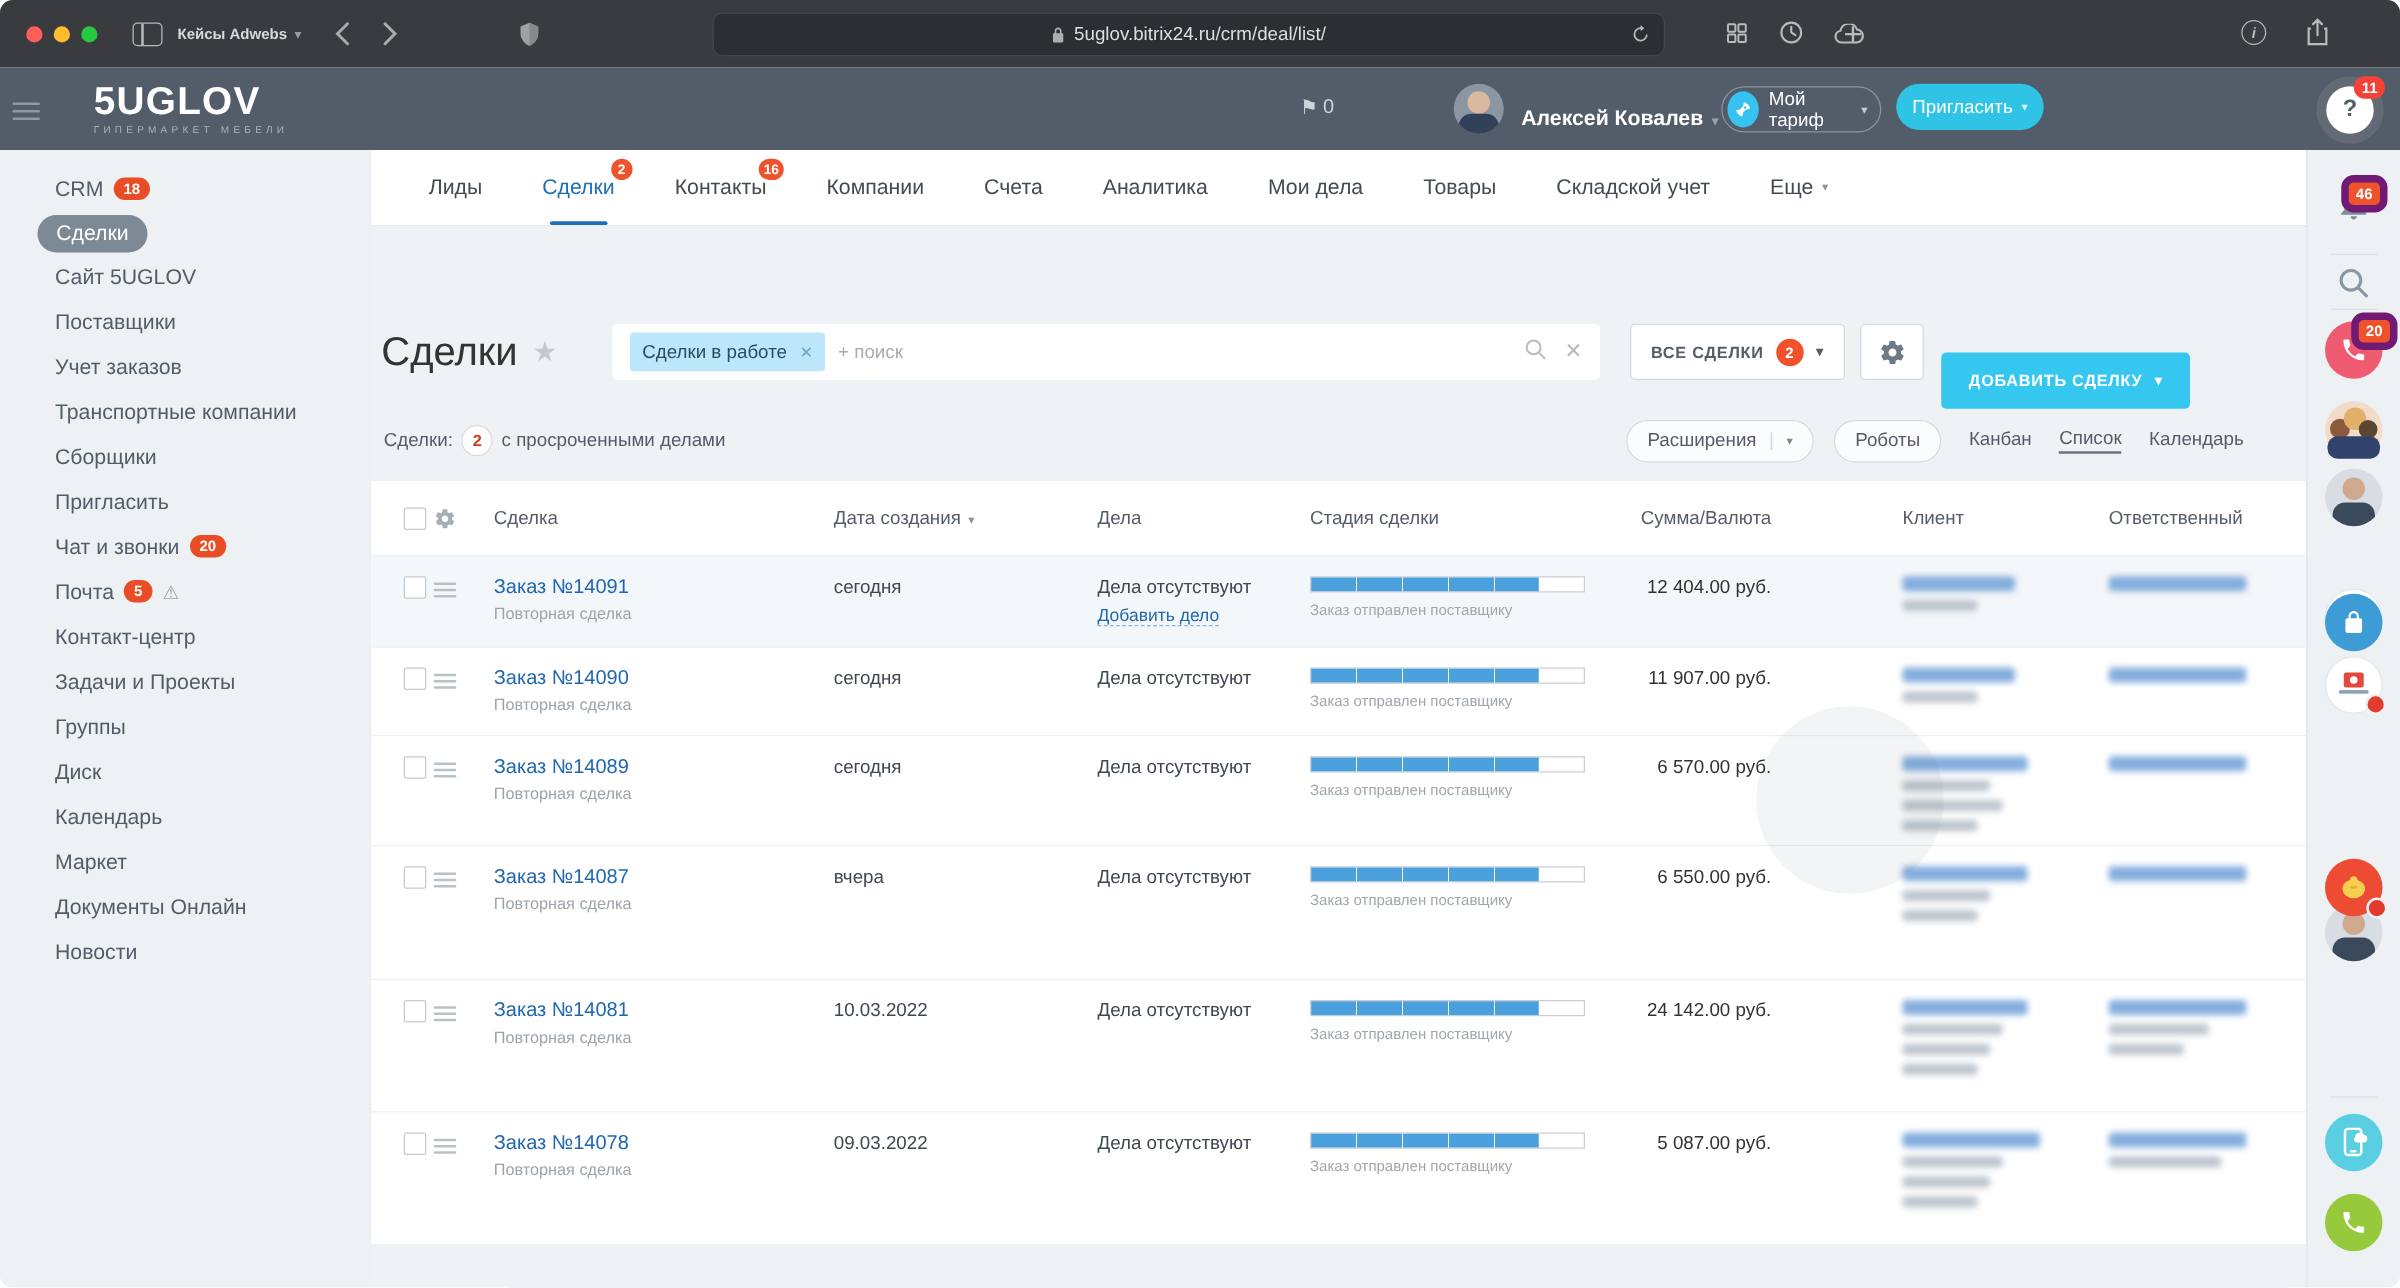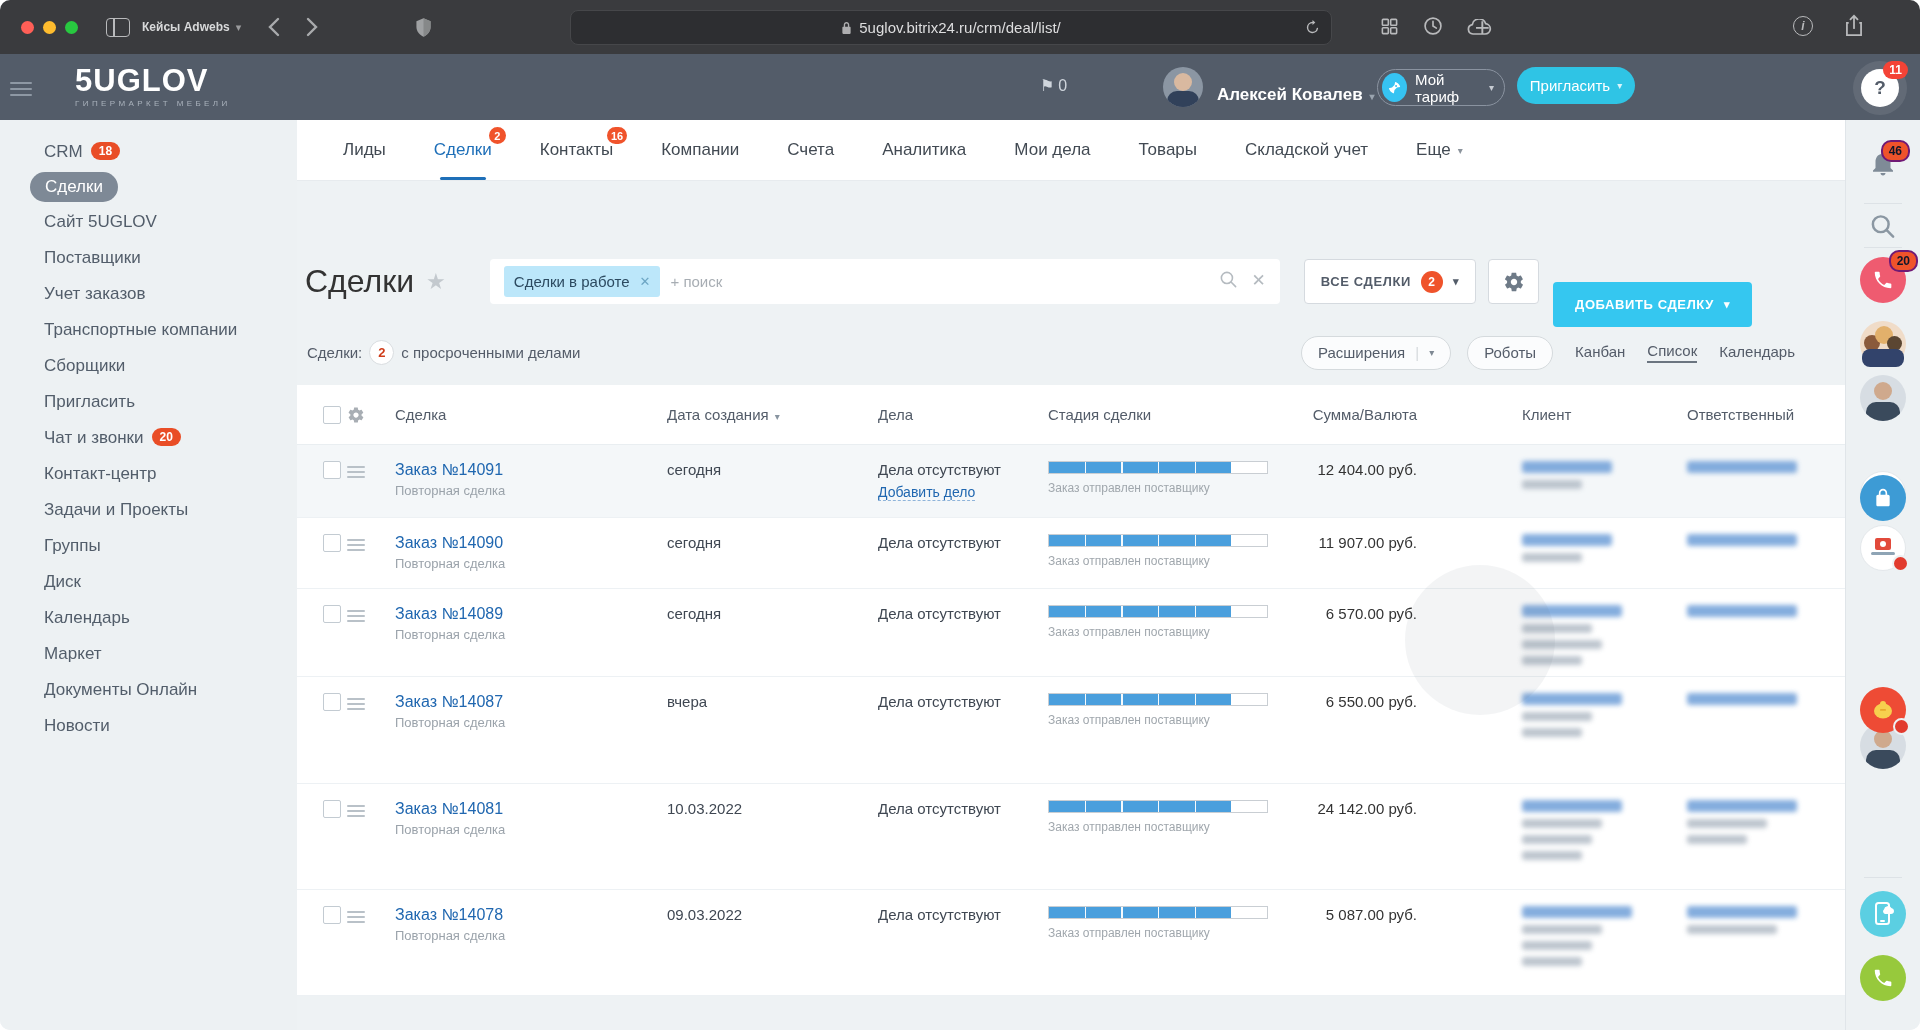--- a/index.html
+++ b/index.html
@@ -124,21 +124,21 @@
   .stage-label { font-size:12px; color:#a0a7ad; margin-top:7px; }
   .cell-sum { font-size:15px; color:#333; }
   .rl { border-radius:3px; filter:blur(2.6px); margin-bottom:7px; }
   .rl-blue { height:12px; background:#6f9fd8; opacity:.85; }
   .rl-gray { height:9px; background:#b6bfc9; opacity:.9; }
   .watermark { position:absolute; left:1108px; top:445px; width:150px; height:150px; border-radius:50%; background:rgba(99,110,122,.08); pointer-events:none; }
 
   
   .rail { width:75px; flex-shrink:0; background:#edf1f3; border-left:1px solid #e0e5e9; position:relative; }
   .rail-item { position:absolute; left:50%; transform:translateX(-50%); cursor:pointer; }
-  .rail-badge { position:absolute; right:-12px; top:-7px; background:#ef532b; color:#0f172a; font-size:12px; font-weight:700; border-radius:10px; padding:2px 6px; border:2px solid #701a75; }
+  .rail-badge { position:absolute; right:-12px; top:-7px; background:#ef532b; color:#ffffff; font-size:12px; font-weight:700; border-radius:10px; padding:2px 6px; border:6px solid #701a75; }
   .rail-dot { position:absolute; right:-4px; bottom:-2px; width:17px; height:17px; border-radius:50%; background:#e23b2e; border:2px solid #edf1f3; }
   .rail-divider { position:absolute; left:18px; right:18px; height:1px; background:#dde2e6; }
   .circle46 { width:46px; height:46px; border-radius:50%; display:flex; align-items:center; justify-content:center; }
   .avatar-circ { position:relative; overflow:hidden; background:#d7dde3; }
   .avatar-circ .head { position:absolute; left:14px; top:7px; width:18px; height:18px; border-radius:50%; background:#cfa98d; }
   .avatar-circ .body { position:absolute; left:6px; top:27px; width:34px; height:20px; border-radius:10px 10px 0 0; background:#3a4a5c; }
   .avatar-woman { background:#fff; border:1px solid #e4e8eb; }
   .avatar-woman .head { background:#e8b84b; }
   .avatar-woman .body { background:#8d2f2f; }
   .avatar-group { background:#f0dcc8; }
@@ -286,20 +286,23 @@
         <span class="sb-label">Транспортные компании</span>
       </div>
         <div class="sb-item">
         <span class="sb-label">Сборщики</span>
       </div>
         <div class="sb-item">
         <span class="sb-label">Пригласить</span>
       </div>
         <div class="sb-item">
         <span class="sb-label">Чат и звонки</span><span class="sb-badge">20</span>
+      </div>
+        <div class="sb-item">
+        <span class="sb-label">Почта</span><span class="sb-badge">5</span><span class="sb-warning">⚠</span>
       </div>
         <div class="sb-item">
         <span class="sb-label">Контакт-центр</span>
       </div>
         <div class="sb-item">
         <span class="sb-label">Задачи и Проекты</span>
       </div>
         <div class="sb-item">
         <span class="sb-label">Группы</span>
       </div>

